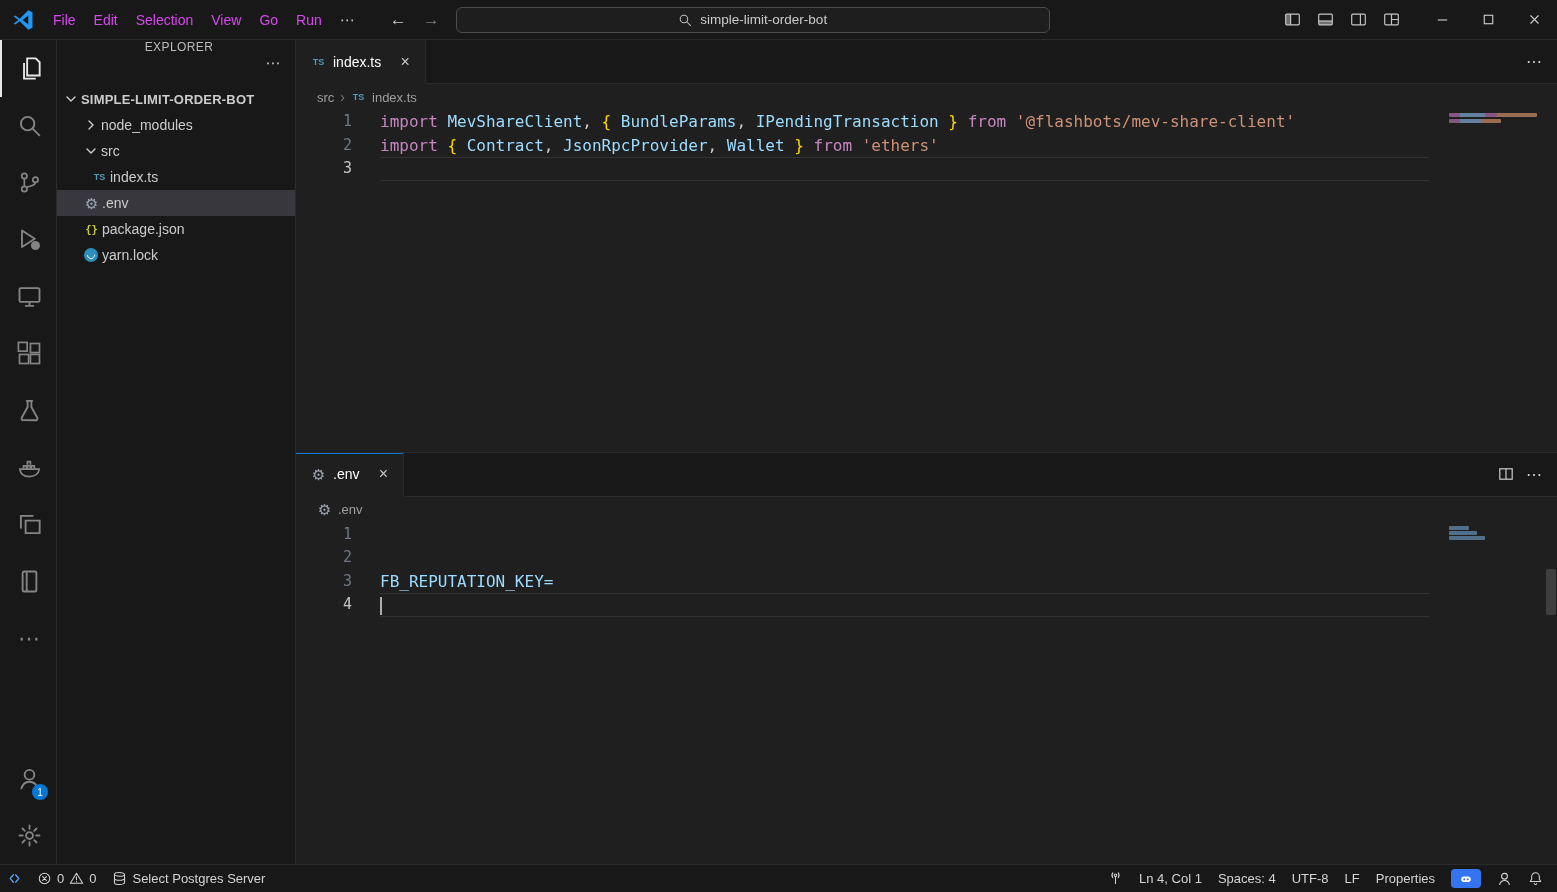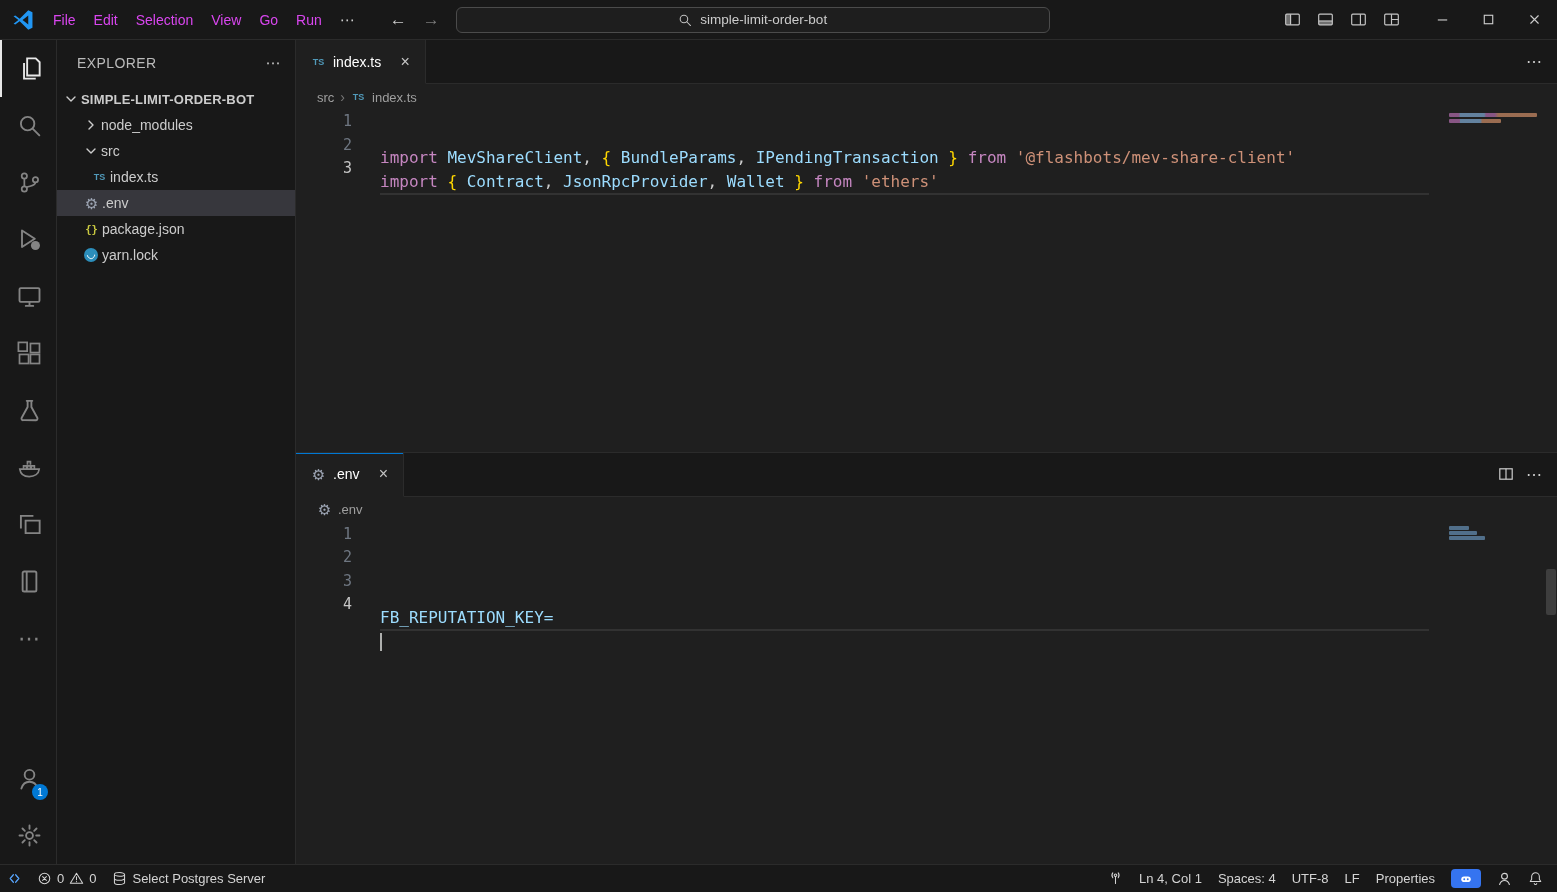--- a/index.html
+++ b/index.html
@@ -43,22 +43,22 @@
   .ab-item.active{color:#e7e7e7;border-left:2px solid #e7e7e7;}
   .ab-item svg{width:25px;height:25px;}
   .ab-glyph{font-size:22px;line-height:1;}
   .ab-badge{position:absolute;right:8px;bottom:7px;min-width:16px;height:16px;border-radius:50%;
     background:var(--c-accent,#0078d4);color:#fff;font-size:10px;display:flex;align-items:center;justify-content:center;padding:0 2px;}
   .ab-bottom{margin-top:auto;}
 
   
   .sidebar{width:239px;background:var(--bg-chrome);border-right:1px solid var(--border);
     display:flex;flex-direction:column;flex:none;position:relative;}
-  .sb-header{height:46px;display:flex;align-items:center;padding:0 14px 0 20px;font-size:14px;
-    letter-spacing:.4px;color:#bbbbbb;}
+  .sb-header{height:46px;display:flex;align-items:center;padding:0 14px 0 20px;font-size:12px;
+    letter-spacing:.4px;color:#bbbbbb;flex-direction:column;}
   .sb-header .dots{margin-left:auto;font-size:15px;color:#cccccc;cursor:pointer;}
   .tree-row{height:26px;display:flex;align-items:center;font-size:14px;color:#cccccc;cursor:pointer;}
   .tree-row.selected{background:#37373d;}
   .tree-row.root .tree-label{font-weight:700;font-size:13px;letter-spacing:.2px;}
   .tree-label{margin-left:2px;white-space:nowrap;}
   .chev{width:16px;height:16px;flex:none;color:#cccccc;}
   .chev.open{transform:rotate(90deg);}
   .fi{width:17px;height:17px;display:inline-flex;align-items:center;justify-content:center;flex:none;}
   .fi-ts::before{content:"TS";font-size:9px;font-weight:700;color:var(--c-ts,#519aba);}
   .fi-gear::before{content:"⚙";font-size:15px;line-height:1;color:var(--c-env,#9da5b4);}
@@ -90,21 +90,21 @@
     color:#9f9f9f;background:var(--bg-editor);flex:none;}
   .breadcrumb .fi{width:15px;height:15px;}
   .bc-sep::before{content:"›";color:#767676;font-size:14px;}
   .bc-item{cursor:pointer;}
 
   
   .code{flex:1;position:relative;font-family:"DejaVu Sans Mono",monospace;font-size:16px;
     background:var(--bg-editor);overflow:hidden;}
   .code-line{display:flex;height:23.5px;line-height:23.5px;}
   .ln{width:84px;padding-right:28px;text-align:right;color:#6e7681;font-size:15px;flex:none;}
-  .lc{flex:1;margin-right:128px;white-space:pre;color:#cccccc;margin-top:36px;}
+  .lc{flex:1;margin-right:128px;white-space:pre;color:#cccccc;}
   .code-line.current .lc{border-top:1px solid #323232;border-bottom:1px solid #323232;}
   .code-line.current .ln{color:#c6c6c6;}
   .tk.kw{color:var(--c-keyword,#c586c0);}
   .tk.id{color:var(--c-identifier,#9cdcfe);}
   .tk.str{color:var(--c-string,#ce9178);}
   .tk.br{color:var(--c-brace,#ffd700);}
   .tk.pl{color:var(--c-plain,#cccccc);}
   .cursor{display:inline-block;width:1.5px;height:18px;background:#aeafad;vertical-align:-4px;}
   .minimap{position:absolute;top:0;right:14px;width:96px;bottom:0;}
   .mm{position:absolute;height:4px;border-radius:1px;opacity:.85;}

